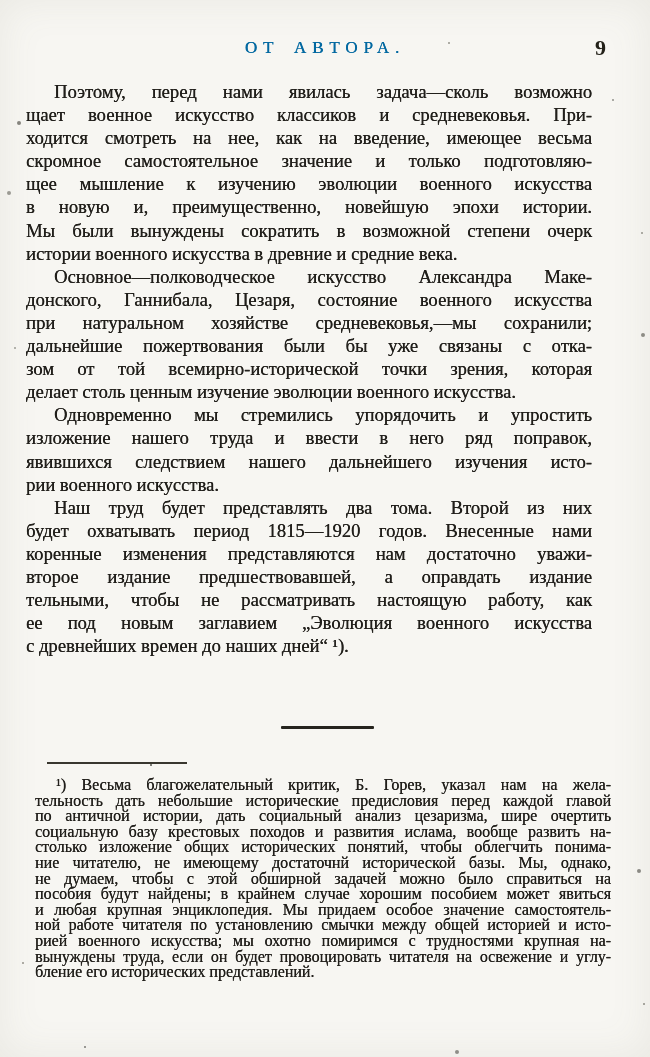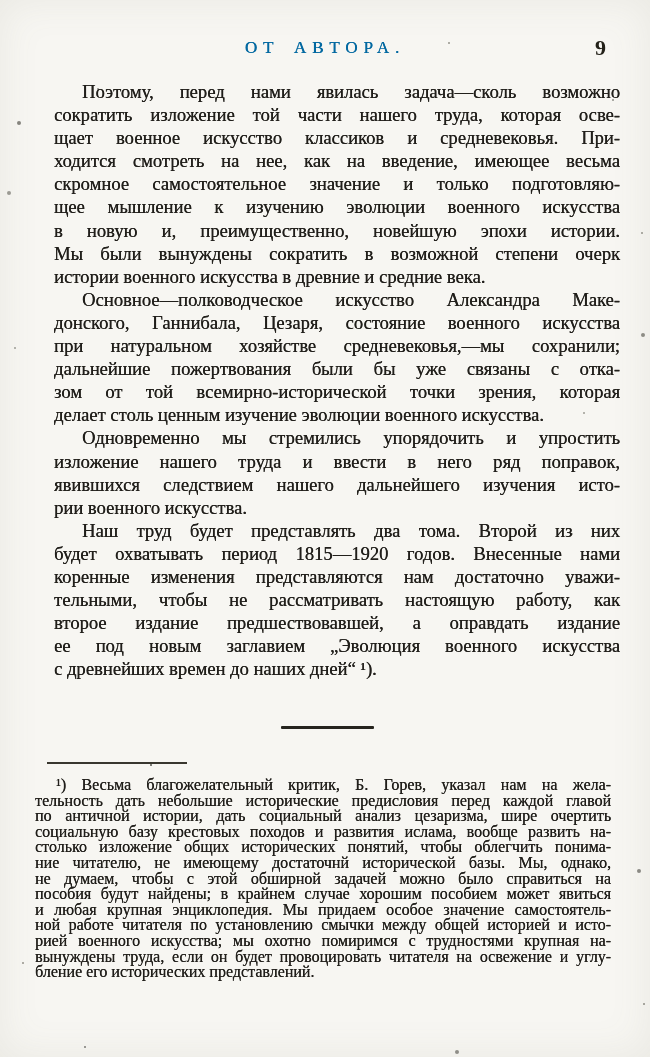--- a/index.html
+++ b/index.html
@@ -19,21 +19,21 @@
     position:absolute;left:0;right:0;text-align:center;
     font-size:17px;letter-spacing:0.35em;word-spacing:0.25em;
     color:#0369a1;text-shadow:0.3px 0 0 currentColor;
   }
   .page-number{
     position:absolute;top:-3px;right:44px;
     font-size:22px;font-weight:bold;color:#232119;
   }
   
   .body-text{
-    position:absolute;top:80px;left:54px;width:566px;
+    position:absolute;top:80px;left:26px;width:566px;
     font-size:18.6px;line-height:23.1px;
     text-shadow:0.25px 0 0 currentColor;
   }
   .line{text-align:justify;text-align-last:justify;white-space:normal;}
   .line.first{text-indent:28px;}
   .line.last{text-align-last:left;}
   
   .section-divider{
     position:absolute;top:726px;left:281px;width:93px;height:3px;
     background:#26241e;border-radius:1px;
@@ -81,21 +81,20 @@
   <div class="scan-noise"></div>
 
   <div class="running-head">
     <div class="head-title">ОТ АВТОРА.</div>
     <div class="page-number">9</div>
   </div>
 
   <div class="body-text">
       <div class="paragraph">
         <div class="line first">Поэтому, перед нами явилась задача—сколь возможно</div>
-        <div class="line">сократить изложение той части нашего труда, которая осве-</div>
         <div class="line">щает военное искусство классиков и средневековья. При-</div>
         <div class="line">ходится смотреть на нее, как на введение, имеющее весьма</div>
         <div class="line">скромное самостоятельное значение и только подготовляю-</div>
         <div class="line">щее мышление к изучению эволюции военного искусства</div>
         <div class="line">в новую и, преимущественно, новейшую эпохи истории.</div>
         <div class="line">Мы были вынуждены сократить в возможной степени очерк</div>
         <div class="line last">истории военного искусства в древние и средние века.</div>
       </div>
       <div class="paragraph">
         <div class="line first">Основное—полководческое искусство Александра Маке-</div>
@@ -108,22 +107,22 @@
       <div class="paragraph">
         <div class="line first">Одновременно мы стремились упорядочить и упростить</div>
         <div class="line">изложение нашего труда и ввести в него ряд поправок,</div>
         <div class="line">явившихся следствием нашего дальнейшего изучения исто-</div>
         <div class="line last">рии военного искусства.</div>
       </div>
       <div class="paragraph">
         <div class="line first">Наш труд будет представлять два тома. Второй из них</div>
         <div class="line">будет охватывать период 1815—1920 годов. Внесенные нами</div>
         <div class="line">коренные изменения представляются нам достаточно уважи-</div>
+        <div class="line">второе издание предшествовавшей, а оправдать издание</div>
         <div class="line">тельными, чтобы не рассматривать настоящую работу, как</div>
-        <div class="line">второе издание предшествовавшей, а оправдать издание</div>
         <div class="line">ее под новым заглавием „Эволюция военного искусства</div>
         <div class="line last">с древнейших времен до наших дней“ ¹).</div>
       </div>
     </div>
 
   <div class="section-divider"></div>
 
   <div class="footnote-rule"></div>
 
   <div class="footnote">

